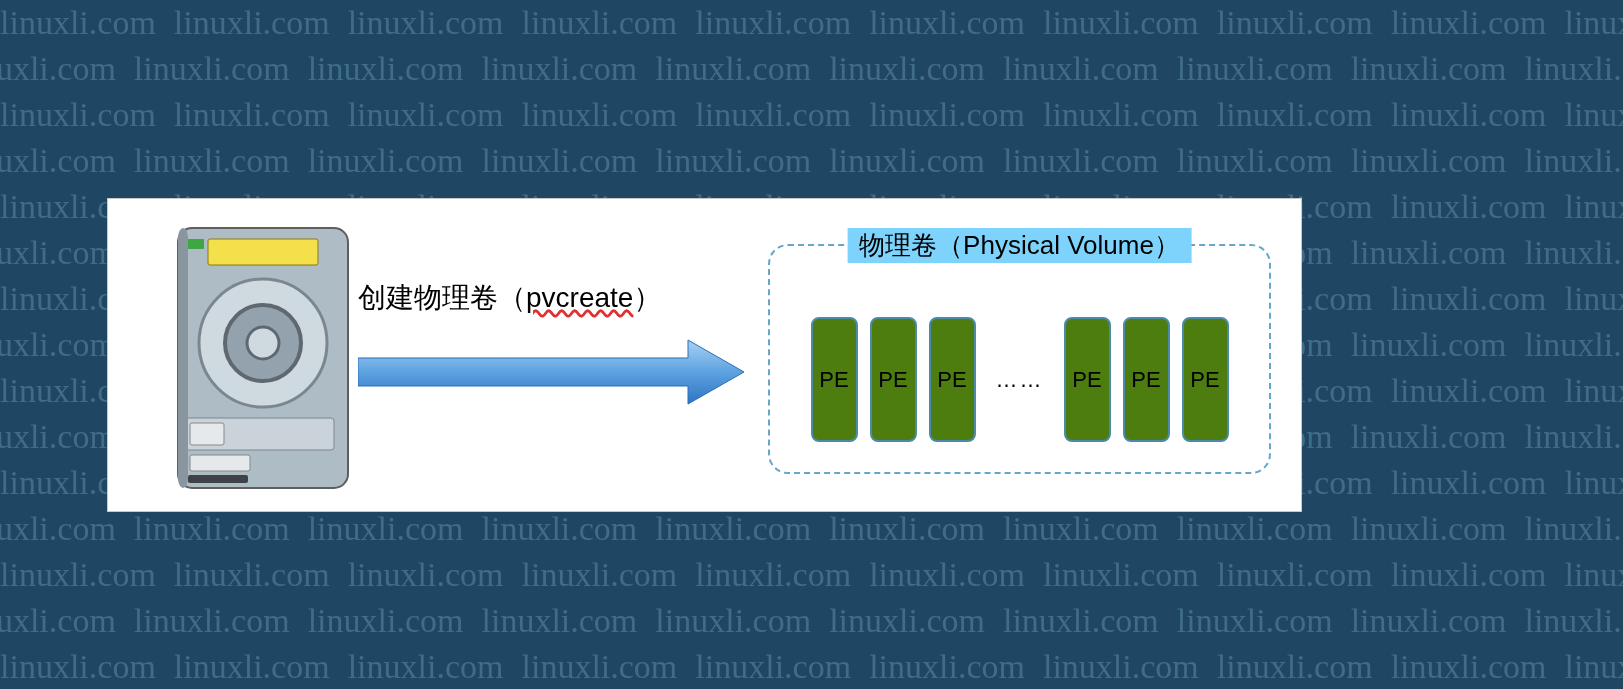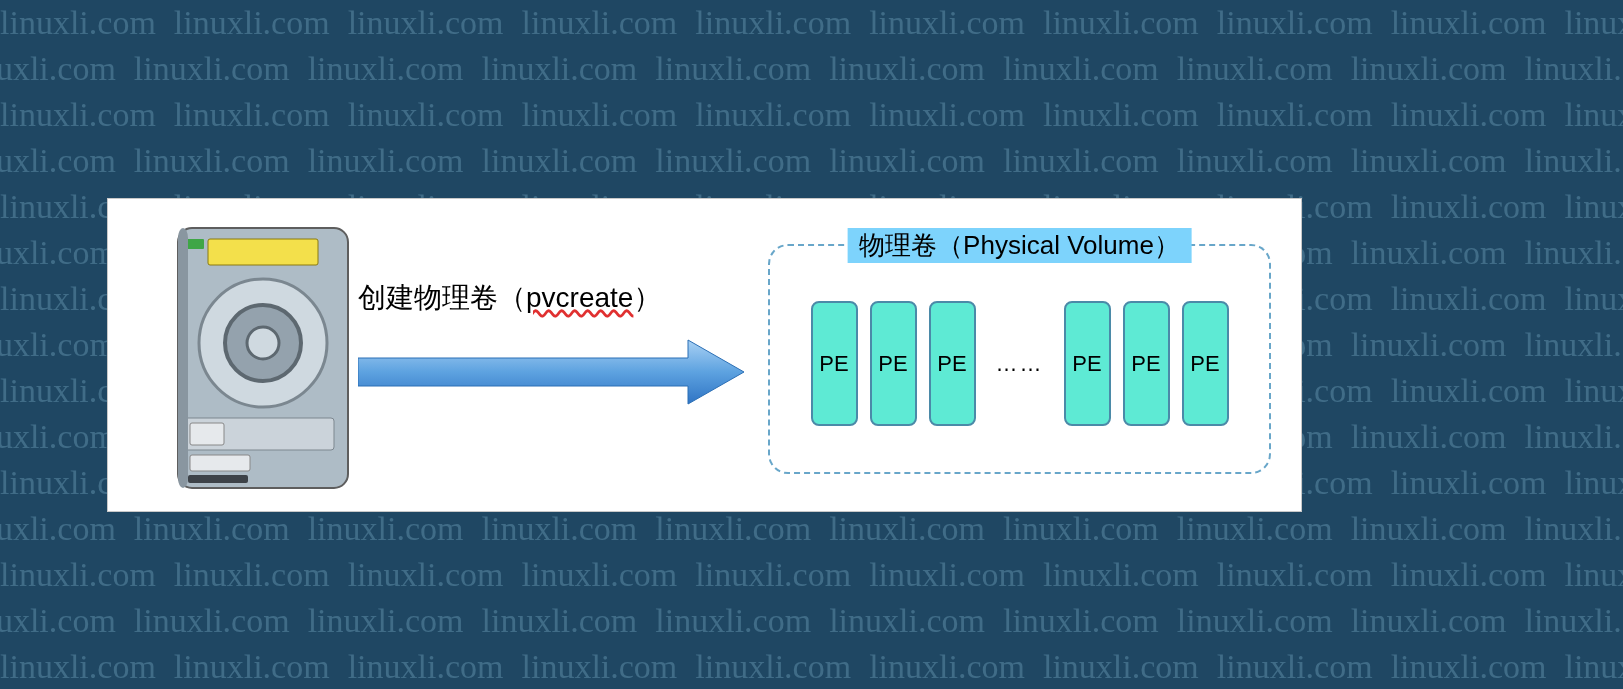--- a/index.html
+++ b/index.html
@@ -99,22 +99,22 @@
     left: 0;
     right: 0;
     top: 55px;
     display: flex;
     align-items: center;
     justify-content: center;
   }
   .pe {
     width: 47px;
     height: 125px;
-    margin: 0 6px;
-    background: #5eead4;
+    margin: 16px 6px;
+    background: #4d7c0f;
     border: 2px solid #4b8aa8;
     border-radius: 8px;
     display: flex;
     align-items: center;
     justify-content: center;
     font-size: 22px;
     color: #000;
     box-sizing: border-box;
   }
   .dots {

